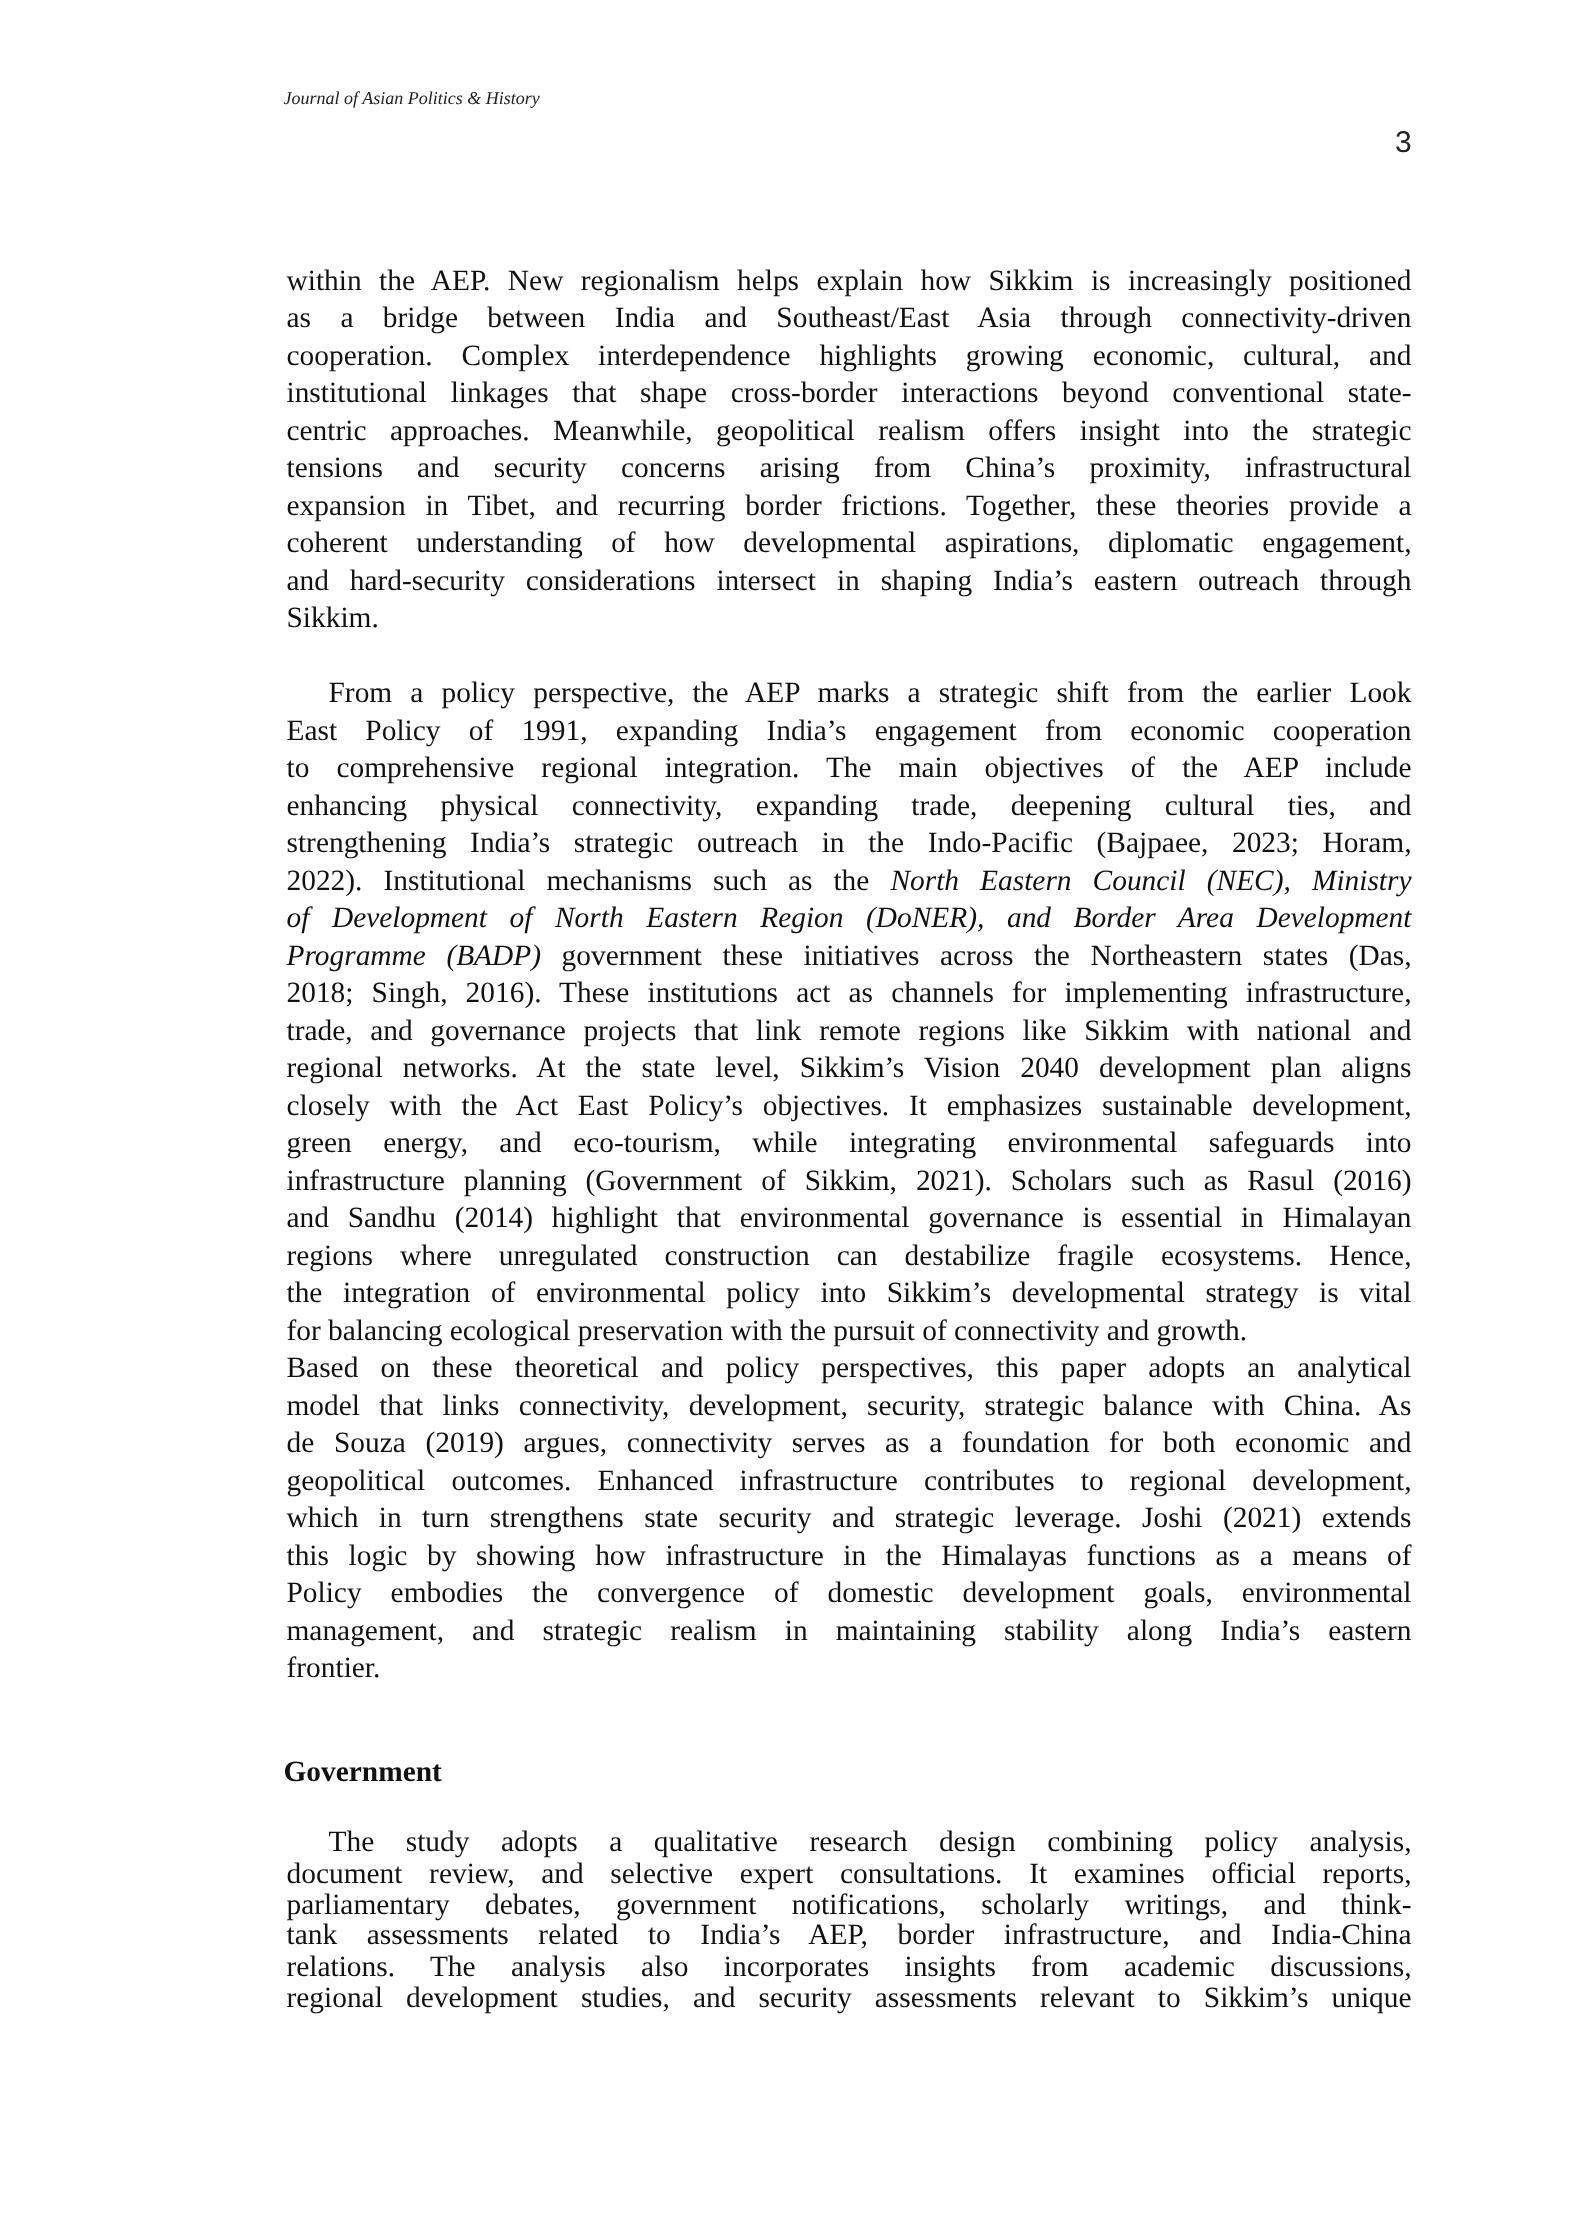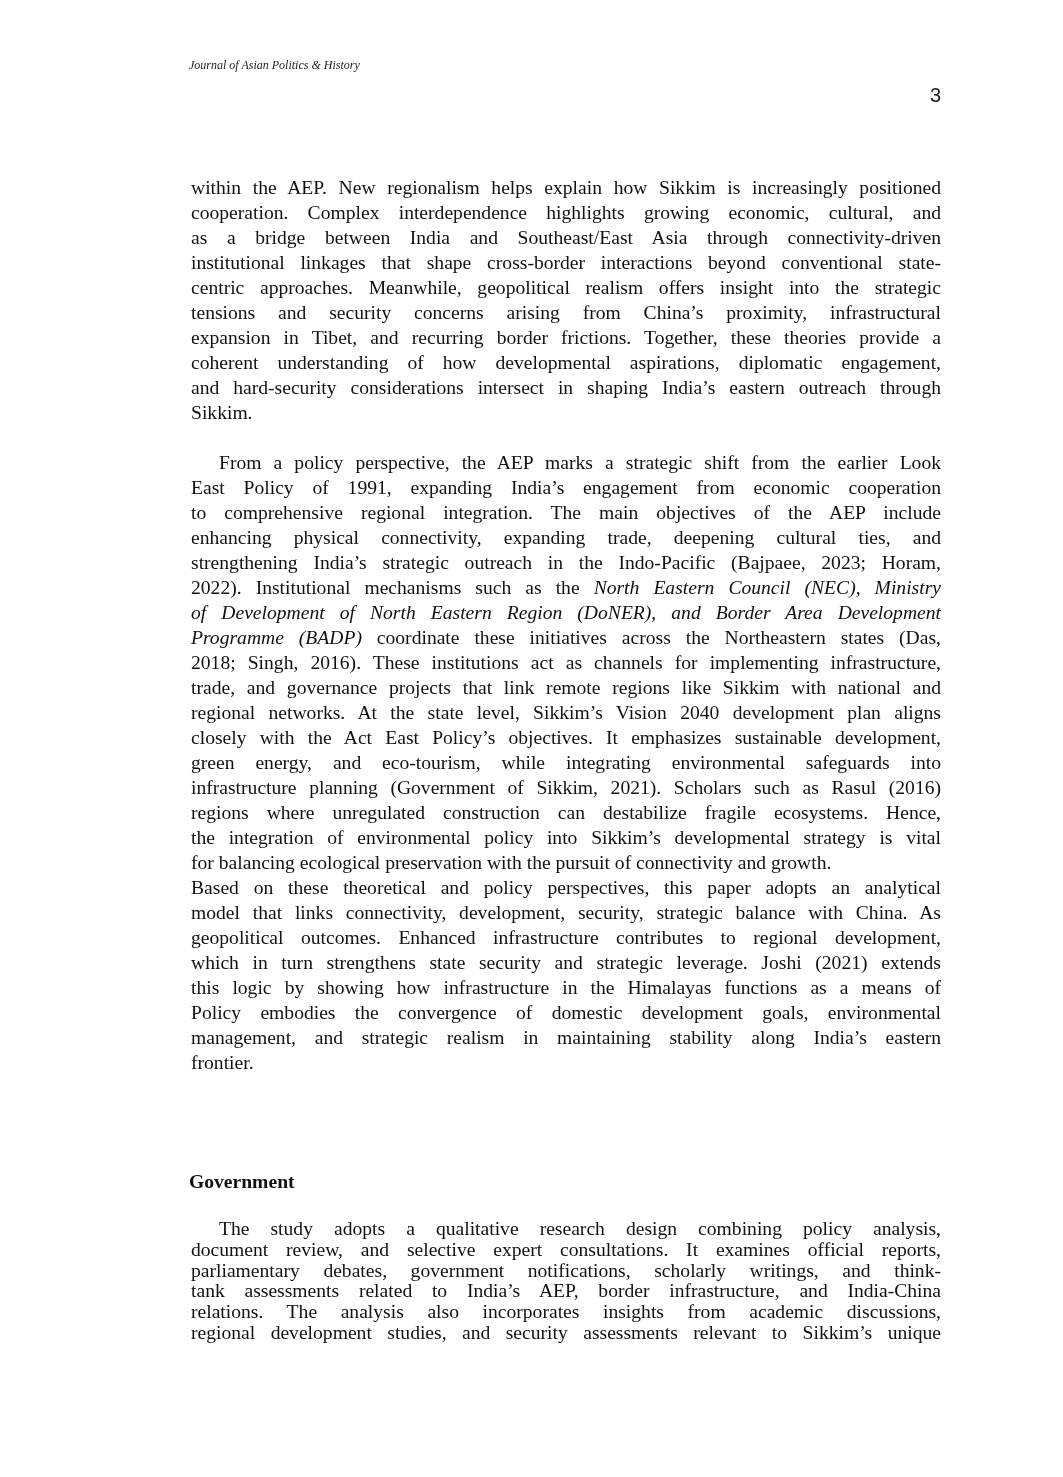--- a/index.html
+++ b/index.html
@@ -30,51 +30,53 @@
   i { font-style: italic; }
 </style>
 </head>
 <body>
 
 <div class="running-head">Journal of Asian Politics &amp; History</div>
 <div class="page-number">3</div>
 
 <div class="body-block" style="top:175px;">
   <span class="line">within the AEP. New regionalism helps explain how Sikkim is increasingly positioned</span>
+  <span class="line">as a bridge between India and Southeast/East Asia through connectivity-driven</span>
   <span class="line">cooperation. Complex interdependence highlights growing economic, cultural, and</span>
-  <span class="line">as a bridge between India and Southeast/East Asia through connectivity-driven</span>
   <span class="line">institutional linkages that shape cross-border interactions beyond conventional state-</span>
   <span class="line">centric approaches. Meanwhile, geopolitical realism offers insight into the strategic</span>
   <span class="line">tensions and security concerns arising from China’s proximity, infrastructural</span>
   <span class="line">expansion in Tibet, and recurring border frictions. Together, these theories provide a</span>
   <span class="line">coherent understanding of how developmental aspirations, diplomatic engagement,</span>
   <span class="line">and hard-security considerations intersect in shaping India’s eastern outreach through</span>
   <span class="line last">Sikkim.</span>
 </div>
 
 <div class="body-block" style="top:450px;">
   <span class="line indent">From a policy perspective, the AEP marks a strategic shift from the earlier Look</span>
   <span class="line">East Policy of 1991, expanding India’s engagement from economic cooperation</span>
   <span class="line">to comprehensive regional integration. The main objectives of the AEP include</span>
   <span class="line">enhancing physical connectivity, expanding trade, deepening cultural ties, and</span>
   <span class="line">strengthening India’s strategic outreach in the Indo-Pacific (Bajpaee, 2023; Horam,</span>
   <span class="line"><span>2022). Institutional mechanisms such as the </span><i>North Eastern Council (NEC), Ministry</i></span>
   <span class="line"><i>of Development of North Eastern Region (DoNER), and Border Area Development</i></span>
-  <span class="line"><i>Programme (BADP)</i><span> coordinate these initiatives across the Northeastern states (Das,</span></span>
+  <span class="line"><i>Programme (BADP)</i><span> government these initiatives across the Northeastern states (Das,</span></span>
   <span class="line">2018; Singh, 2016). These institutions act as channels for implementing infrastructure,</span>
   <span class="line">trade, and governance projects that link remote regions like Sikkim with national and</span>
   <span class="line">regional networks. At the state level, Sikkim’s Vision 2040 development plan aligns</span>
   <span class="line">closely with the Act East Policy’s objectives. It emphasizes sustainable development,</span>
   <span class="line">green energy, and eco-tourism, while integrating environmental safeguards into</span>
   <span class="line">infrastructure planning (Government of Sikkim, 2021). Scholars such as Rasul (2016)</span>
+  <span class="line">and Sandhu (2014) highlight that environmental governance is essential in Himalayan</span>
   <span class="line">regions where unregulated construction can destabilize fragile ecosystems. Hence,</span>
   <span class="line">the integration of environmental policy into Sikkim’s developmental strategy is vital</span>
   <span class="line last">for balancing ecological preservation with the pursuit of connectivity and growth.</span>
   <span class="line">Based on these theoretical and policy perspectives, this paper adopts an analytical</span>
   <span class="line">model that links connectivity, development, security, strategic balance with China. As</span>
+  <span class="line">de Souza (2019) argues, connectivity serves as a foundation for both economic and</span>
   <span class="line">geopolitical outcomes. Enhanced infrastructure contributes to regional development,</span>
   <span class="line">which in turn strengthens state security and strategic leverage. Joshi (2021) extends</span>
   <span class="line">this logic by showing how infrastructure in the Himalayas functions as a means of</span>
   <span class="line">Policy embodies the convergence of domestic development goals, environmental</span>
   <span class="line">management, and strategic realism in maintaining stability along India’s eastern</span>
   <span class="line last">frontier.</span>
 </div>
 
 <div class="heading">Government</div>
 

